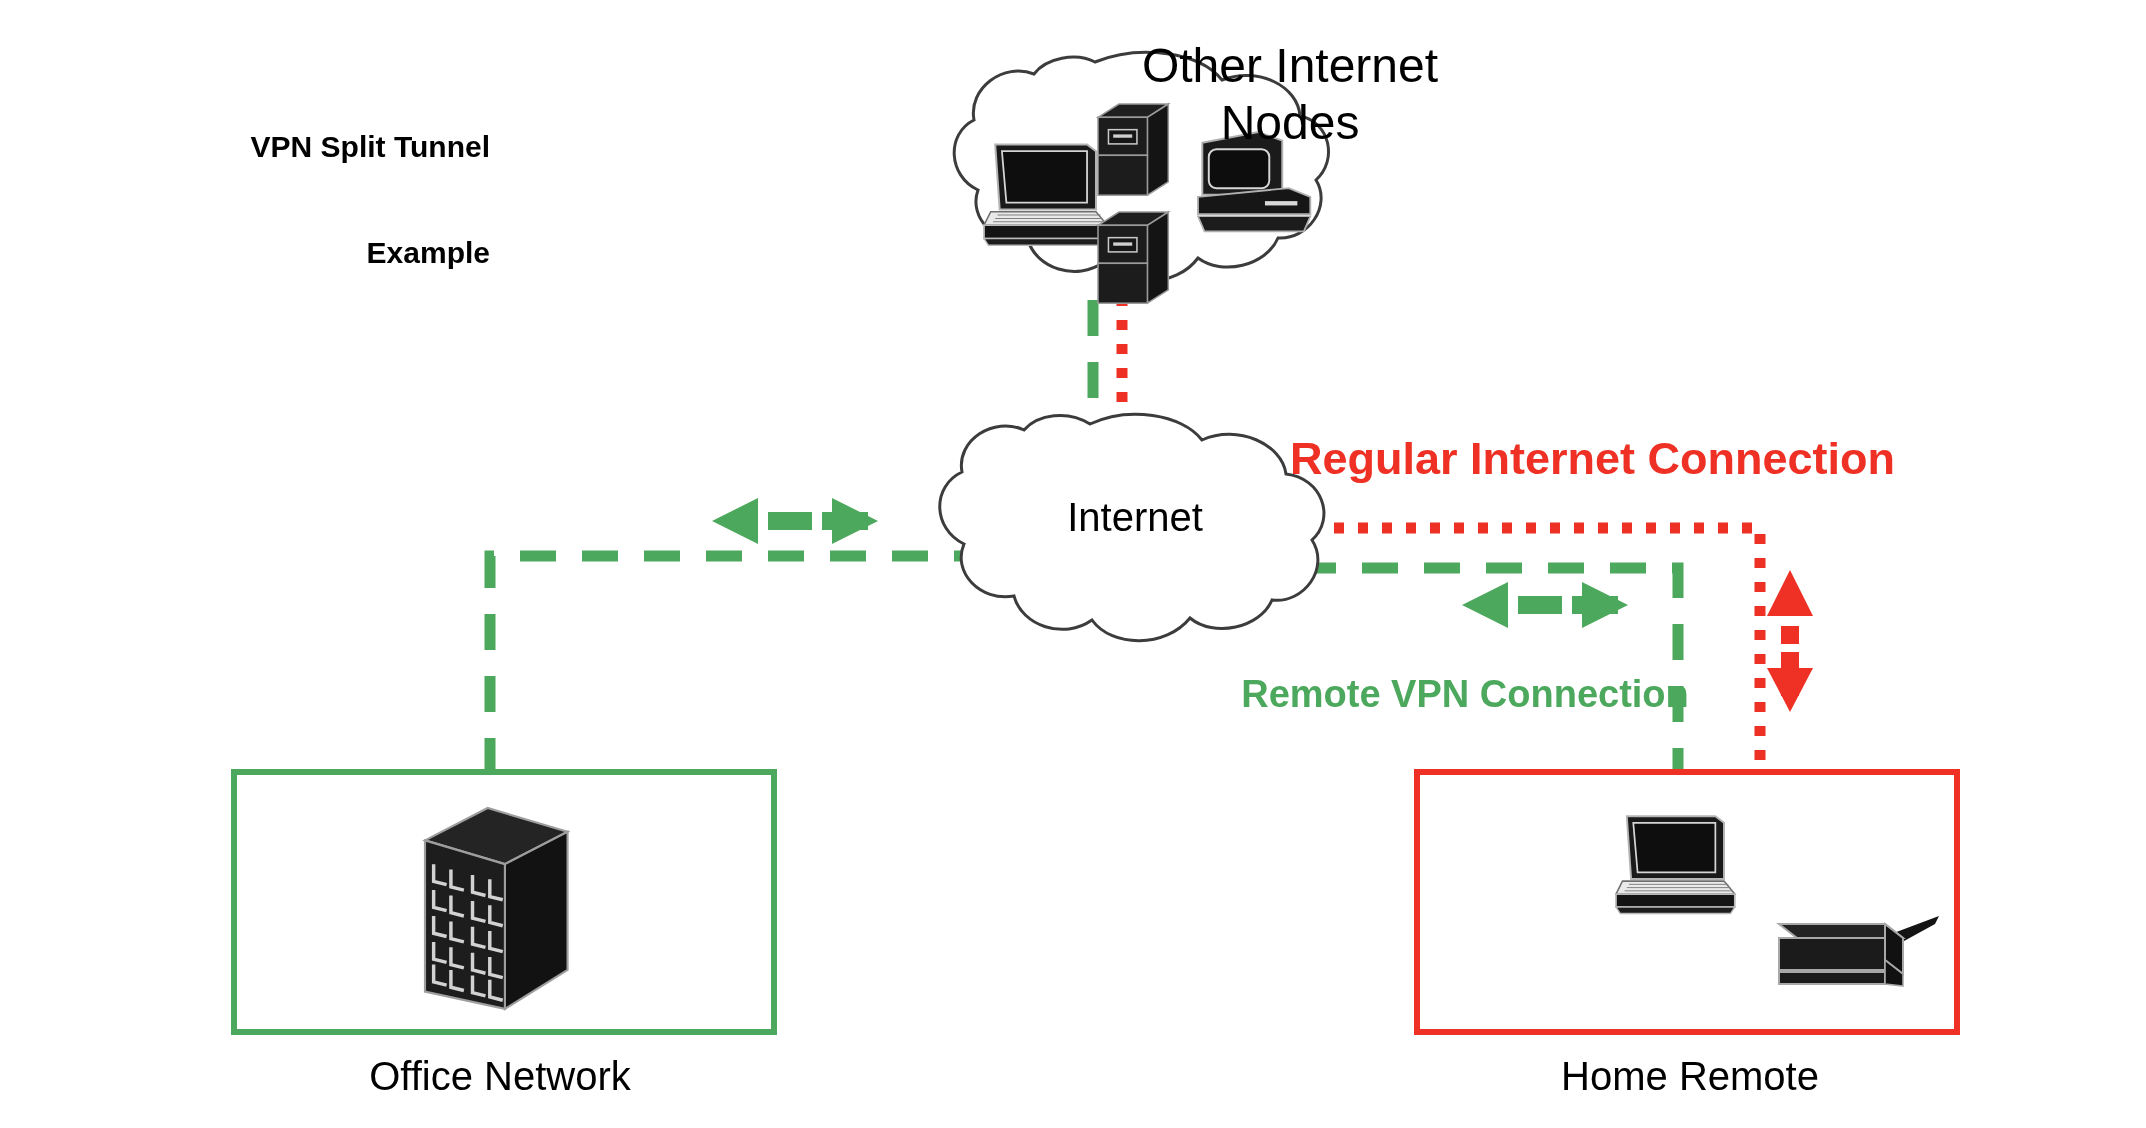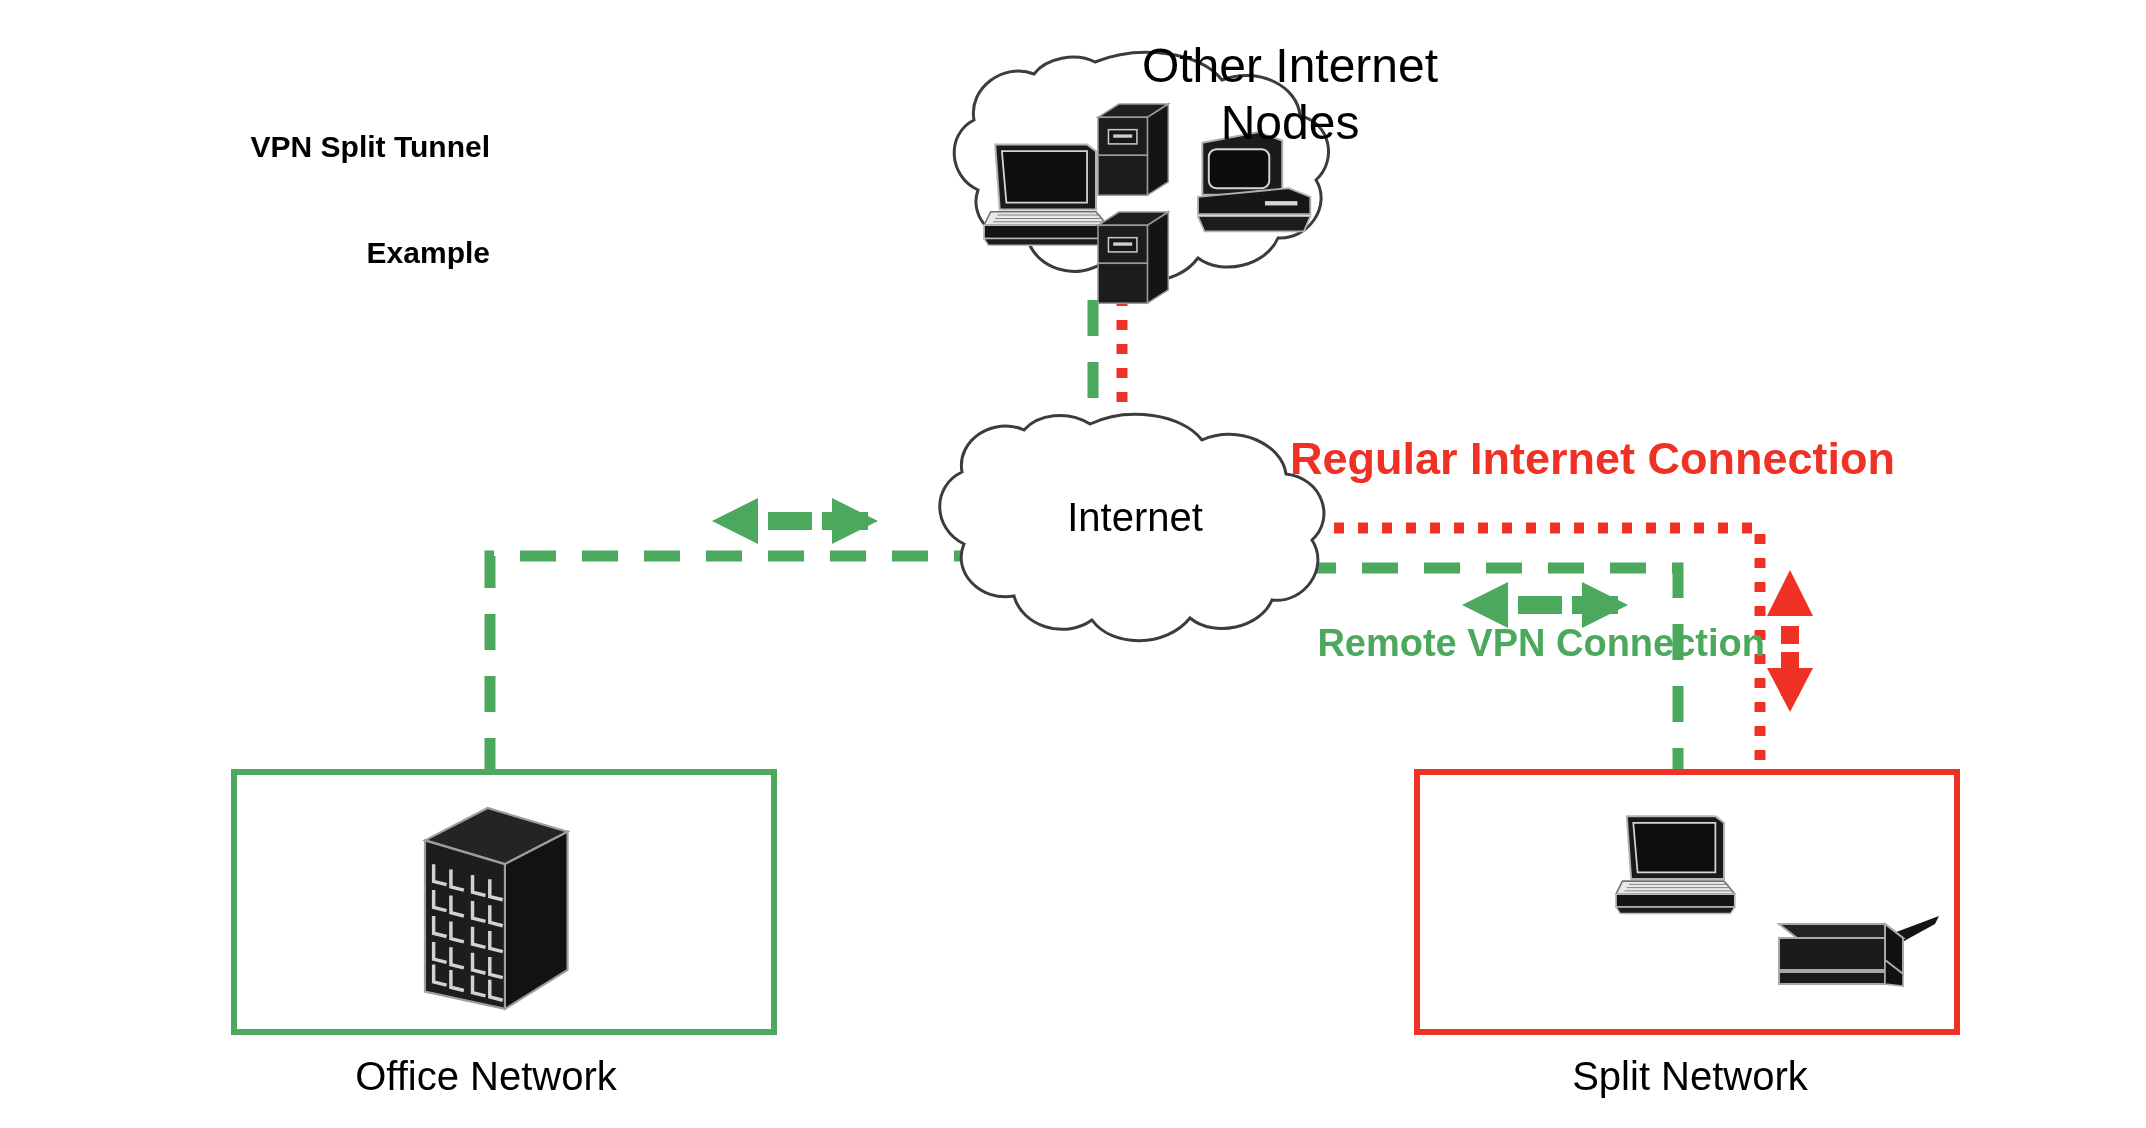--- a/index.html
+++ b/index.html
@@ -60,29 +60,29 @@
     left: 1290px;
     top: 432px;
     width: 600px;
     text-align: left;
     font-size: 45px;
     font-weight: bold;
     color: #EE3124;
   }
   #vpn-label {
     left: 1165px;
-    top: 621px;
+    top: 672px;
     width: 600px;
-    text-align: right;
+    text-align: center;
     font-size: 38px;
     font-weight: bold;
     color: #4CA85C;
   }
   #office-network-label {
-    left: 236px;
+    left: 250px;
     top: 1053px;
     width: 500px;
     text-align: center;
     font-size: 40px;
     font-weight: normal;
     color: #000000;
   }
   #home-network-label {
     left: 1415px;
     top: 1053px;
@@ -316,15 +316,15 @@
 Nodes</div>
 
   <div class="txt" id="internet-cloud-label">Internet</div>
 
   <div class="txt" id="regular-label">Regular Internet Connection</div>
 
   <div class="txt" id="vpn-label">Remote VPN Connection</div>
 
   <div class="txt" id="office-network-label">Office Network</div>
 
-  <div class="txt" id="home-network-label">Split Network</div>
+  <div class="txt" id="home-network-label">Home Remote</div>
 
 </div>
 
 </body></html>

